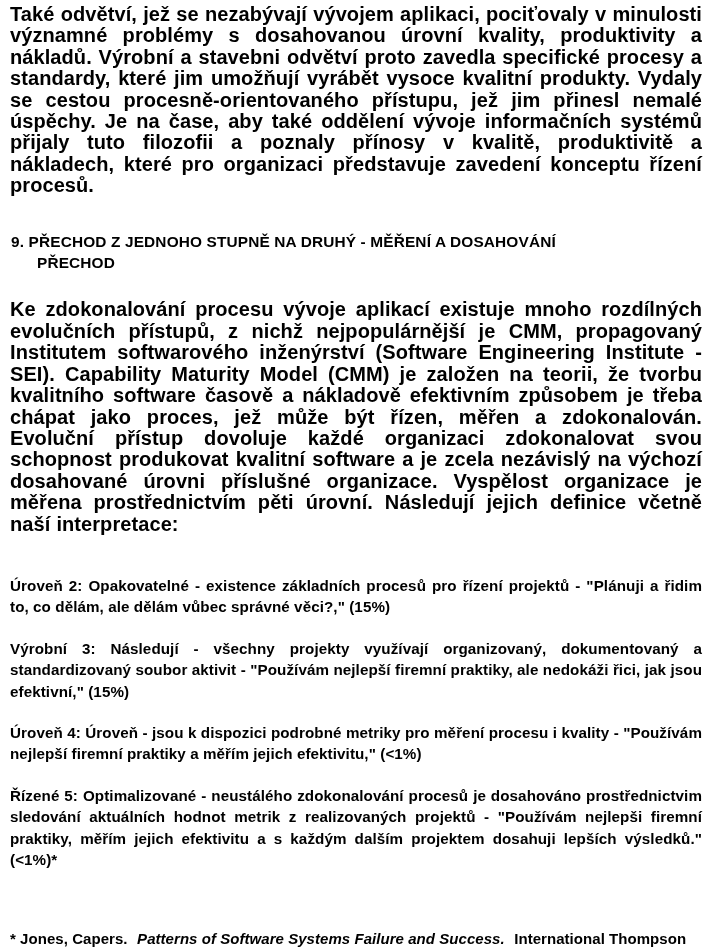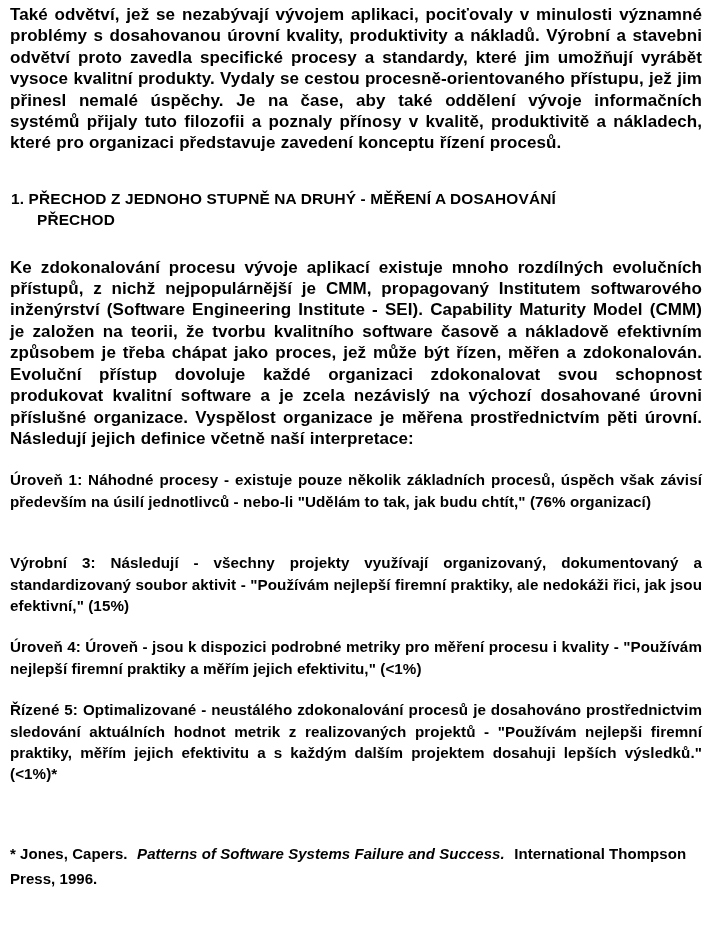--- a/index.html
+++ b/index.html
@@ -18,21 +18,21 @@
     -webkit-font-smoothing: none;
   }
   .content {
     position: absolute;
     left: 10px;
     top: 4px;
     width: 692px;
   }
   p.body {
     margin: 0;
-    font-size: 17px;
+    font-size: 20px;
     line-height: 21.4px;
     text-align: justify;
     letter-spacing: 0.08px;
     font-weight: 600;
     word-spacing: 0.4px;
   }
   .gap-sm { height: 20px; }
   .gap-md { height: 26px; }
   .gap-lg { height: 34px; }
   .gap-xl { height: 56px; }
@@ -81,36 +81,36 @@
 <body>
 
 <div class="page">
   <div class="content">
 
     <p class="body">Také odvětví, jež se nezabývají vývojem aplikaci, pociťovaly v minulosti významné problémy s dosahovanou úrovní kvality, produktivity a nákladů. Výrobní a stavebni odvětví proto zavedla specifické procesy a standardy, které jim umožňují vyrábět vysoce kvalitní produkty. Vydaly se cestou procesně-orientovaného přístupu, jež jim přinesl nemalé úspěchy. Je na čase, aby také oddělení vývoje informačních systémů přijaly tuto filozofii a poznaly přínosy v kvalitě, produktivitě a nákladech, které pro organizaci představuje zavedení konceptu řízení procesů.</p>
 
     <div class="gap-lg"></div>
 
     <h2 class="section-heading">
-      <span>1. PŘECHOD Z JEDNOHO STUPNĚ NA DRUHÝ - MĚŘENÍ A DOSAHOVÁNÍ</span>
+      <span>9. PŘECHOD Z JEDNOHO STUPNĚ NA DRUHÝ - MĚŘENÍ A DOSAHOVÁNÍ</span>
       <span class="h-line2">PŘECHOD</span>
     </h2>
 
     <div class="gap-md"></div>
 
     <p class="body">Ke zdokonalování procesu vývoje aplikací existuje mnoho rozdílných evolučních přístupů, z nichž nejpopulárnější je CMM, propagovaný Institutem softwarového inženýrství (Software Engineering Institute - SEI). Capability Maturity Model (CMM) je založen na teorii, že tvorbu kvalitního software časově a nákladově efektivním způsobem je třeba chápat jako proces, jež může být řízen, měřen a zdokonalován. Evoluční přístup dovoluje každé organizaci zdokonalovat svou schopnost produkovat kvalitní software a je zcela nezávislý na výchozí dosahované úrovni příslušné organizace. Vyspělost organizace je měřena prostřednictvím pěti úrovní. Následují jejich definice včetně naší interpretace:</p>
 
     <div class="gap-sm"></div>
 
-    <p class="level-para">
-      <span class="level-label">Úroveň 1:</span><span>&nbsp;</span><b>Náhodné procesy</b><span> - existuje pouze několik základních procesů, úspěch však závisí především na úsilí jednotlivců - nebo-li "Udělám to tak, jak budu chtít," (76% organizací)</span>
-    </p>
 
     <div class="gap-sm"></div>
 
+    <p class="level-para">
+      <span class="level-label">Úroveň 2:</span><span>&nbsp;</span><b>Opakovatelné</b><span> - existence základních procesů pro řízení projektů - "Plánuji a řidim to, co dělám, ale dělám vůbec správné věci?," (15%)</span>
+    </p>
 
     <div class="gap-sm"></div>
 
     <p class="level-para">
       <span class="level-label">Výrobní 3:</span><span>&nbsp;</span><b>Následují</b><span> - všechny projekty využívají organizovaný, dokumentovaný a standardizovaný soubor aktivit - "Používám nejlepší firemní praktiky, ale nedokáži řici, jak jsou efektivní," (15%)</span>
     </p>
 
     <div class="gap-sm"></div>
 
     <p class="level-para">

